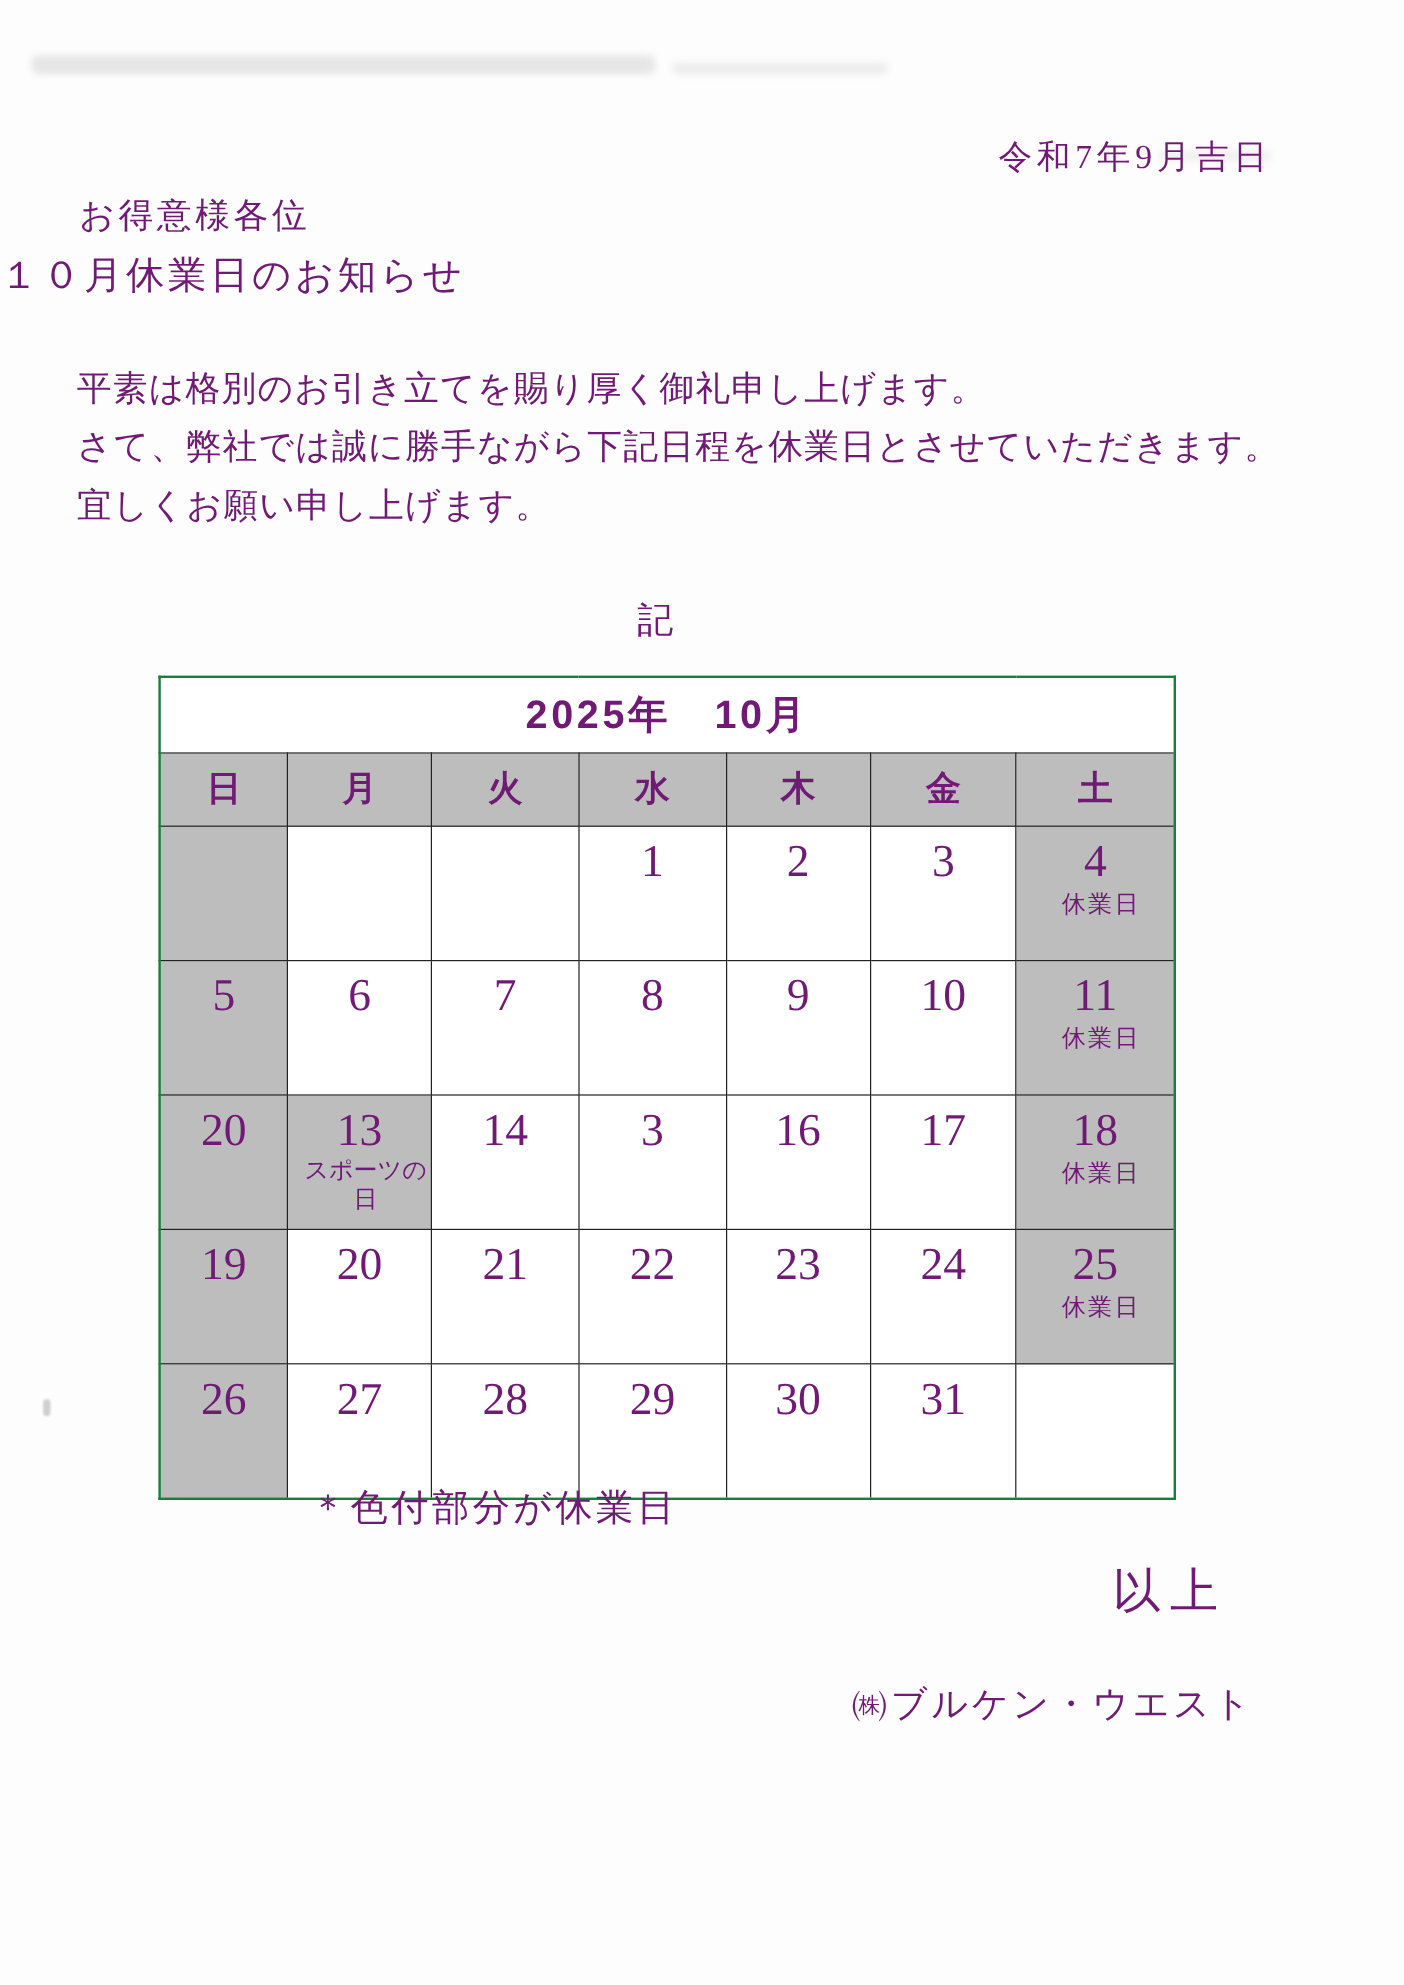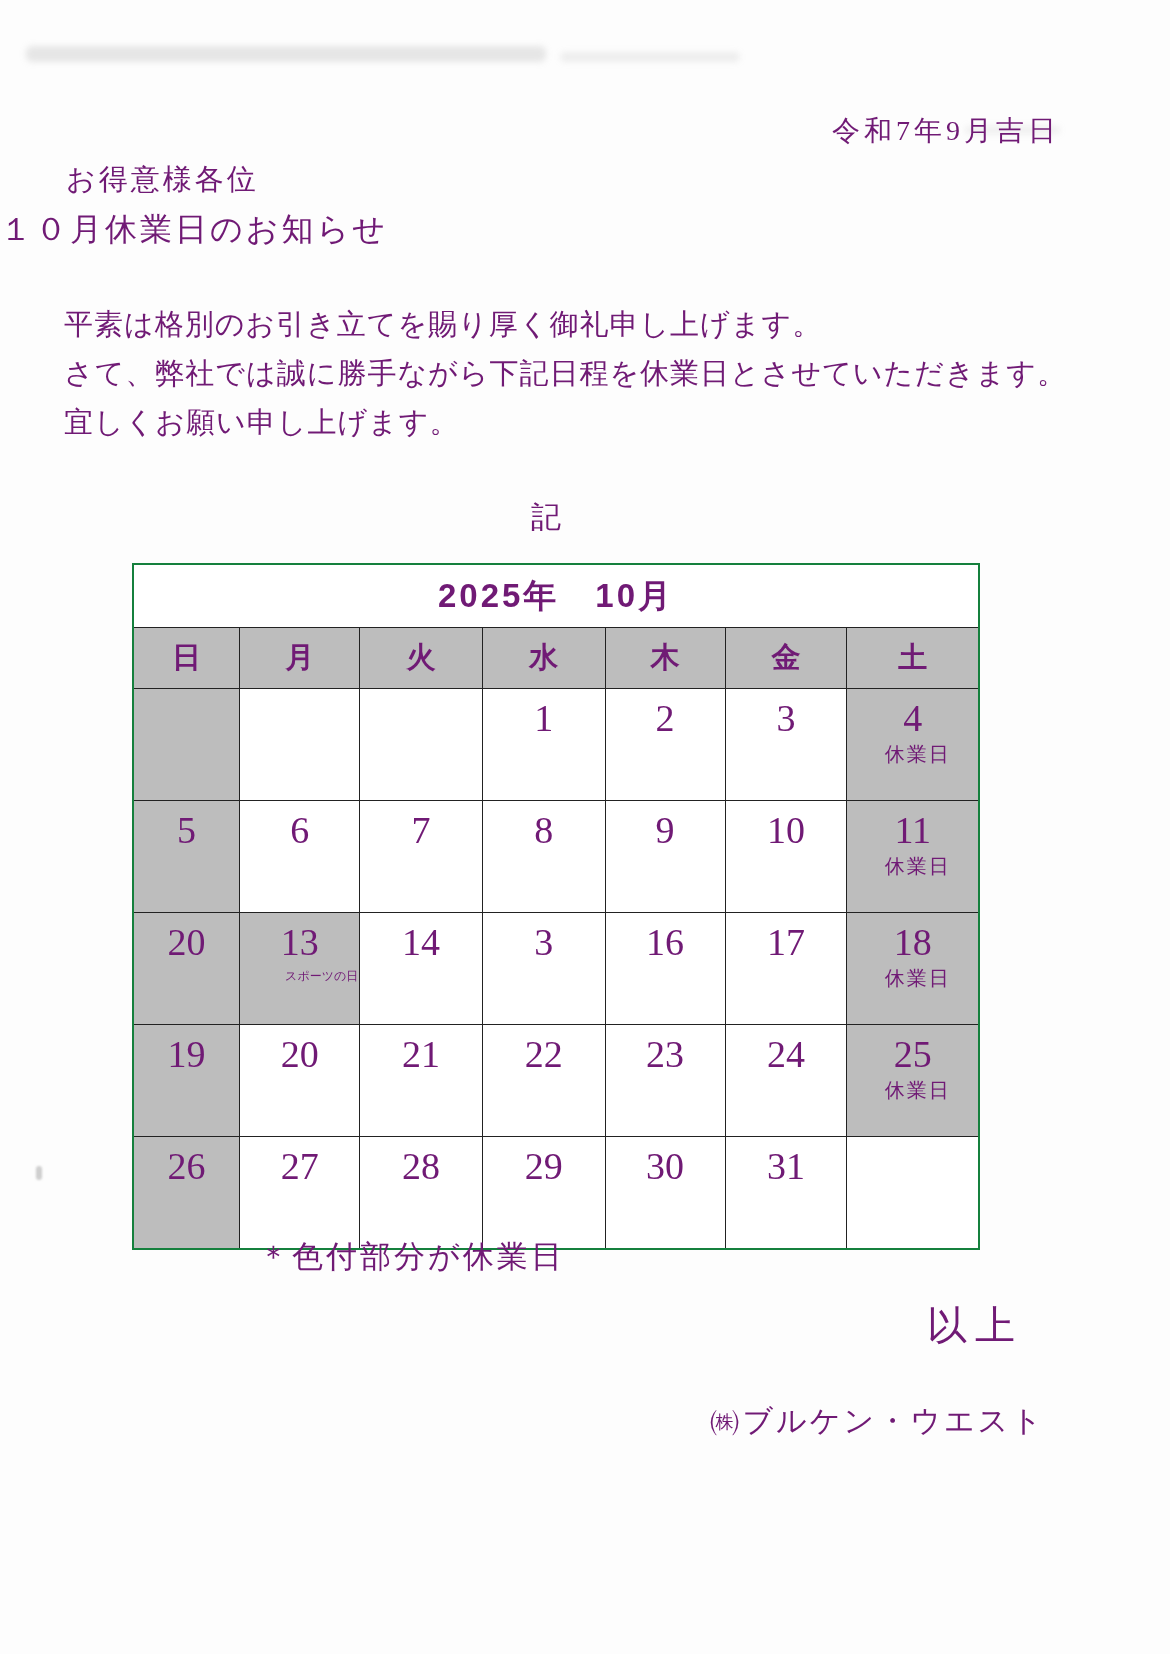--- a/index.html
+++ b/index.html
@@ -110,24 +110,23 @@
     font-family: "Liberation Serif", "DejaVu Serif", serif;
   }
   td.day .lbl {
     font-size: 20px;
     line-height: 24px;
     margin-top: 3px;
     letter-spacing: 2px;
     margin-left: 10px;
   }
   td.day .lbl.small {
-    font-size: 12px;
+    font-size: 20px;
     letter-spacing: 0;
     margin-top: 1px;
-    text-align: right;
   }
 
   .note {
     position: absolute;
     left: 258px;
     top: 1236px;
     font-size: 31px;
     letter-spacing: 3px;
   }
   .closing {

